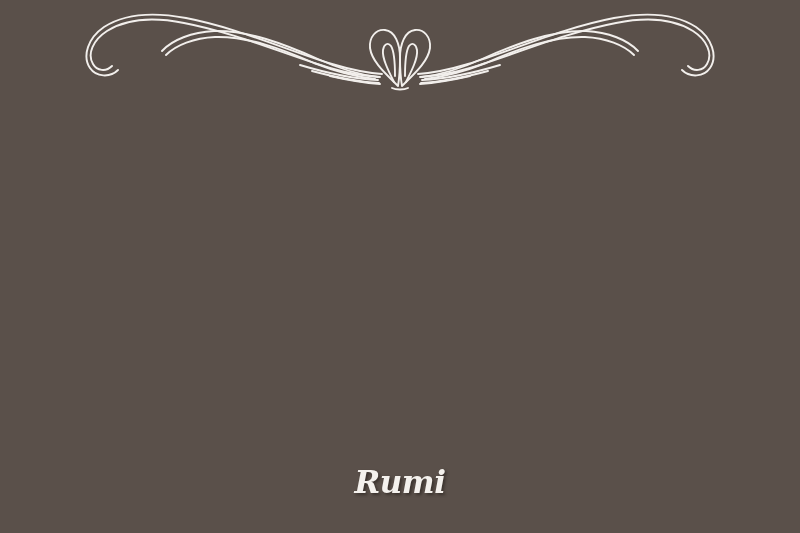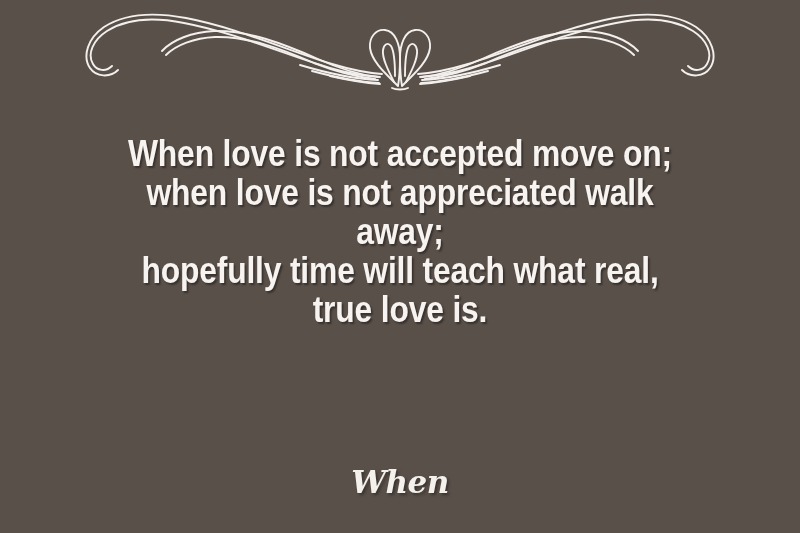--- a/index.html
+++ b/index.html
@@ -135,26 +135,19 @@
         <path d="M402 82 C414 70 428 58 430 44 C431 33 424 25 415 26 C405 27 400 40 400 54
                  C400 66 401 76 402 82"></path>
 
         <path d="M406 78 C412 66 418 54 417 46 C416 40 412 38 409 42 C406 47 405 60 405 72"></path>
 
         <path d="M392 84 C396 86 404 86 408 84"></path>
       </g>
     </svg>
   </div>
 
-  <div id="quote">
-    <div class="qline">When love is not accepted move on;</div>
-    <div class="qline">when love is not appreciated walk</div>
-    <div class="qline">away;</div>
-    <div class="qline">hopefully time will teach what real,</div>
-    <div class="qline">true love is.</div>
-  </div>
 
   <div id="author">
-    <span id="author-name">When</span>
+    <span id="author-name">Rumi</span>
   </div>
 
 
 </div>
 
 </body></html>

